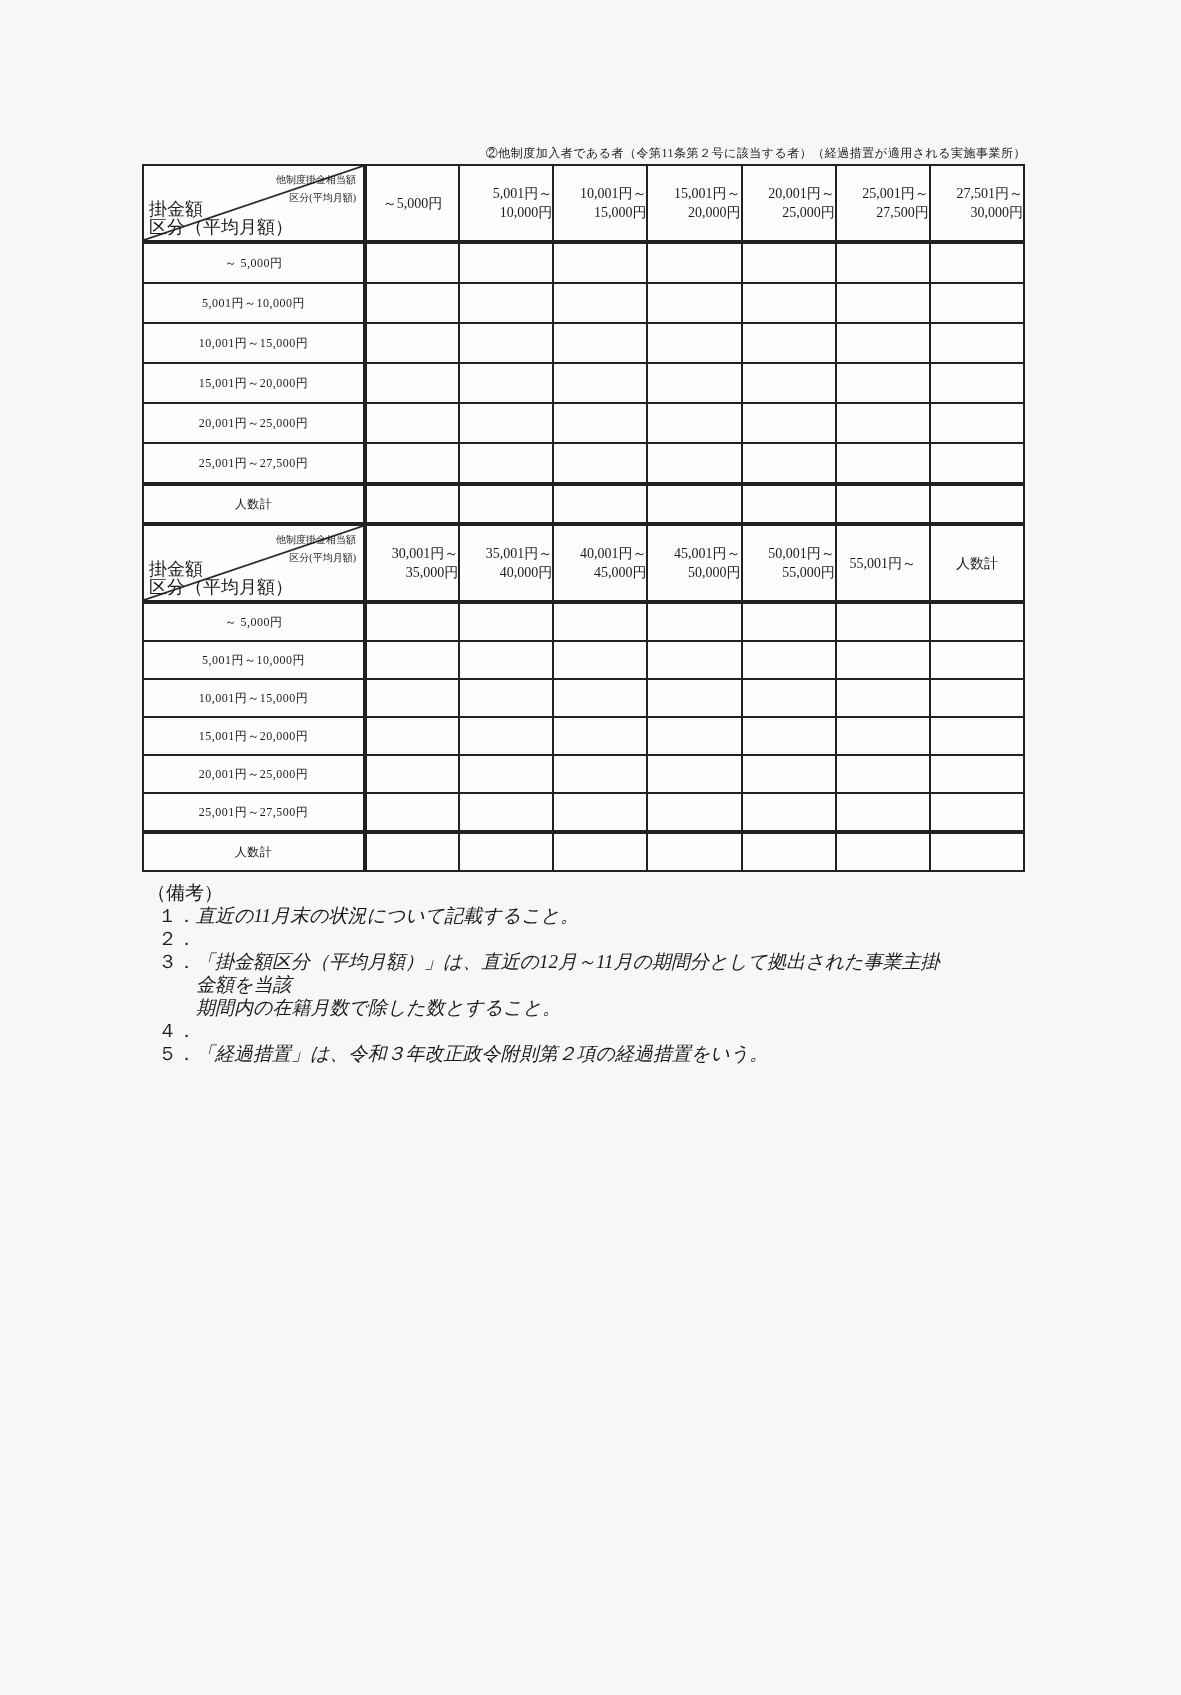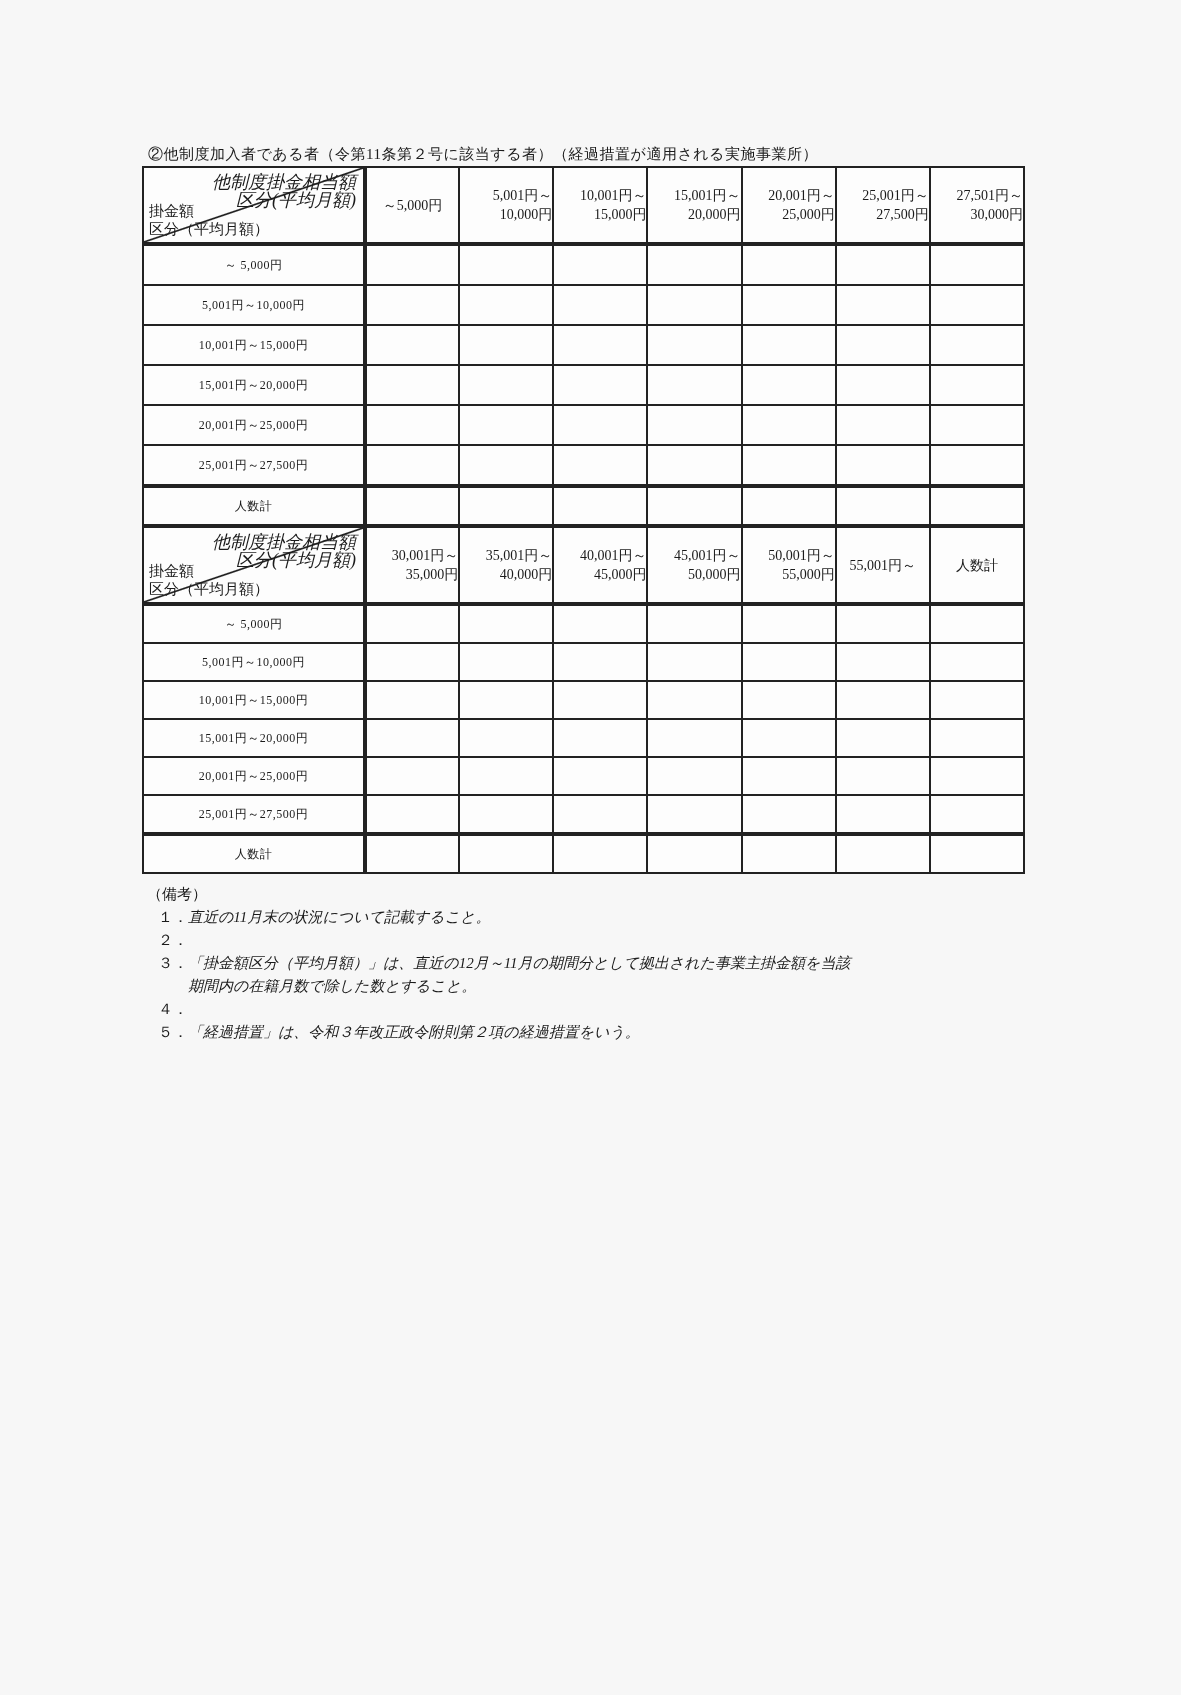--- a/index.html
+++ b/index.html
@@ -9,25 +9,26 @@
     font-family: "Liberation Serif", "DejaVu Serif", serif;
     color: #1b1b1b;
     position: relative;
   }
   .doc {
     position: absolute;
     left: 142px; top: 145px;
     width: 884px;
   }
   .title {
-    font-size: 15px;
+    font-size: 12px;
     letter-spacing: 0.5px;
     white-space: nowrap;
     padding-left: 6px;
     margin-bottom: 2px;
+    text-align: right;
   }
   table.grid {
     border-collapse: collapse;
     table-layout: fixed;
     width: 883px;
     background: #fdfdfd;
   }
   table.grid td {
     border: 2px solid #222;
     padding: 0;
@@ -64,32 +65,32 @@
   td.diag {
     position: relative;
     background-image: linear-gradient(to bottom right,
       transparent calc(50% - 1.4px),
       #222 calc(50% - 0.3px),
       #222 calc(50% + 0.3px),
       transparent calc(50% + 1.4px));
   }
   .diag-tr {
     position: absolute; top: 5px; right: 7px;
-    font-size: 18px; line-height: 18px;
-    text-align: right; white-space: pre-line; font-style: italic;
+    font-size: 10px; line-height: 18px;
+    text-align: right; white-space: pre-line;
   }
   .diag-bl {
     position: absolute; bottom: 4px; left: 5px;
-    font-size: 15px; line-height: 18px;
+    font-size: 18px; line-height: 18px;
     text-align: left; white-space: pre-line;
   }
 
   .notes {
     margin-top: 9px;
-    font-size: 15px;
+    font-size: 19px;
     line-height: 23px;
     width: 810px;
   }
   .notes-heading { padding-left: 5px; }
   .note { display: flex; padding-left: 16px; }
   .note-num { flex: 0 0 auto; white-space: nowrap; }
   .note-text { white-space: pre-line; font-style: italic; }
 </style>
 </head>
 <body>

